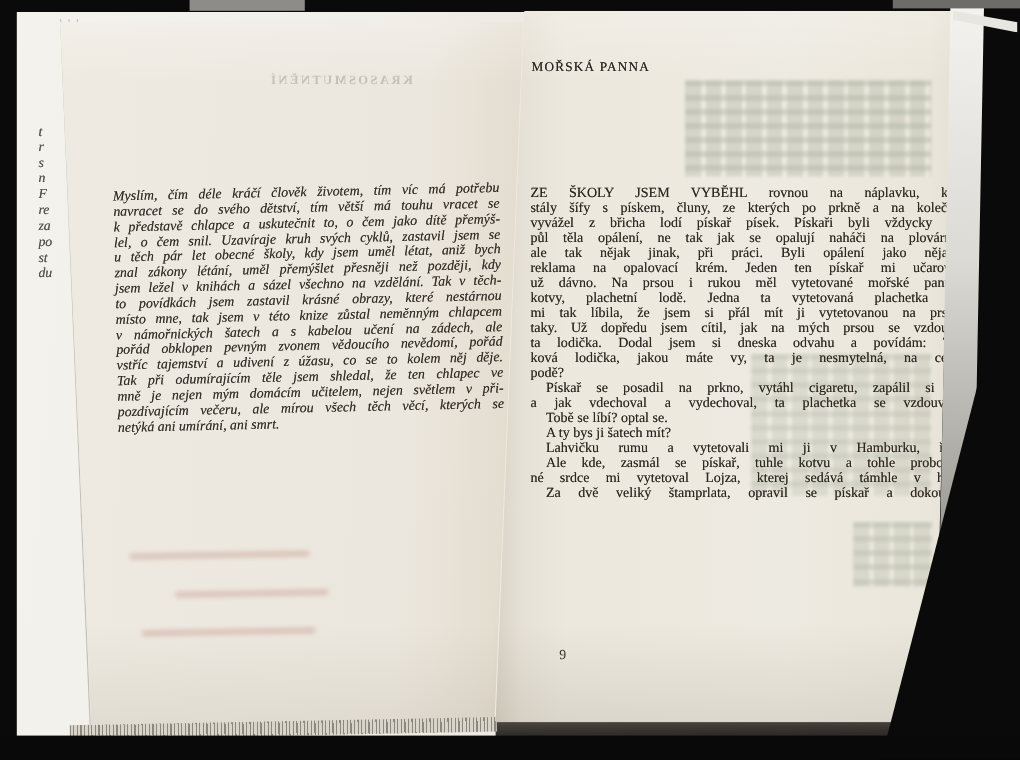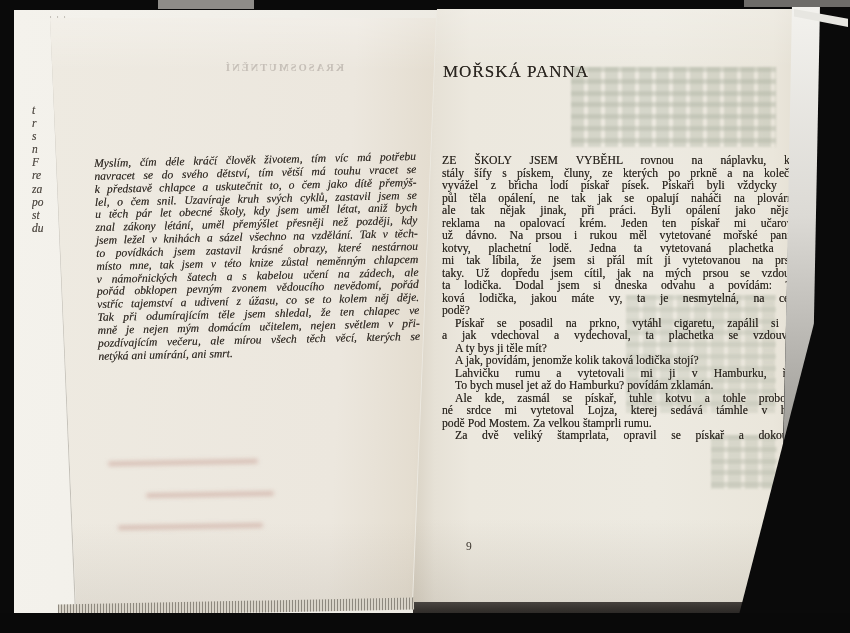--- a/index.html
+++ b/index.html
@@ -45,21 +45,21 @@
                transform:rotate(-.4deg);
                background:linear-gradient(180deg,#56514d 0%,#37332f 55%,#232120 100%);}
   .bottom-black{position:absolute;left:0;top:613px;width:850px;height:20px;background:#090909;}
 
   
   .page-right{position:absolute;left:411px;top:9px;width:394px;height:593px;
               clip-path:polygon(26px 0,383px 0,368px 100%,2px 100%);
               background:
                 linear-gradient(180deg,rgba(255,255,255,.22) 0%,rgba(255,255,255,0) 10%,rgba(255,255,255,0) 86%,rgba(115,104,88,.14) 100%),
                 linear-gradient(90deg,#d8d1c3 0%,#e6e1d6 6%,#ece8de 15%,#edeae1 62%,#eae6db 92%,#e3ded2 100%);}
-  .chapter-title{position:absolute;left:32px;top:53px;font-size:17px;letter-spacing:1px;
+  .chapter-title{position:absolute;left:32px;top:41px;font-size:11px;letter-spacing:1px;
                  color:#2a2520;text-shadow:0 0 .5px rgba(42,37,32,.7);}
   .body-text{position:absolute;left:31px;top:146px;width:359px;
              font-size:11.7px;line-height:12.5px;color:#2c2721;}
   .page-number{position:absolute;left:55px;top:531px;font-size:11.5px;color:#3a342d;}
   .bleed-block{position:absolute;filter:blur(1.3px);opacity:.55;
                background:
                  repeating-linear-gradient(90deg,rgba(125,138,115,.38) 0 13px,rgba(125,138,115,0) 13px 17px),
                  repeating-linear-gradient(180deg,rgba(122,134,112,.42) 0 5px,rgba(122,134,112,0) 5px 11.8px);}
 
   
@@ -144,27 +144,25 @@
         <div class="line jl">reklama na opalovací krém. Jeden ten pískař mi učaroval</div>
         <div class="line jl">už dávno. Na prsou i rukou měl vytetované mořské panny,</div>
         <div class="line jl">kotvy, plachetní lodě. Jedna ta vytetovaná plachetka se</div>
         <div class="line jl">mi tak líbila, že jsem si přál mít ji vytetovanou na prsou</div>
         <div class="line jl">taky. Už dopředu jsem cítil, jak na mých prsou se vzdouvá</div>
         <div class="line jl">ta lodička. Dodal jsem si dneska odvahu a povídám: Ta-</div>
         <div class="line jl">ková lodička, jakou máte vy, ta je nesmytelná, na celej</div>
         <div class="line">podě?</div>
         <div class="line jl ind">Pískař se posadil na prkno, vytáhl cigaretu, zapálil si ji,</div>
         <div class="line jl">a jak vdechoval a vydechoval, ta plachetka se vzdouvala</div>
-        <div class="line ind">A ty bys ji těle mít?</div>
-        <div class="line ind">A jak, povídám, jenomže kolik taková lodička stojí?</div>
+        <div class="line ind">Tobě se líbí? optal se.</div>
+        <div class="line ind">A ty bys ji šatech mít?</div>
         <div class="line jl ind">Lahvičku rumu a vytetovali mi ji v Hamburku, řekl</div>
-        <div class="line ind">To bych musel jet až do Hamburku? povídám zklamán.</div>
         <div class="line jl ind">Ale kde, zasmál se pískař, tuhle kotvu a tohle probode-</div>
         <div class="line jl">né srdce mi vytetoval Lojza, kterej sedává támhle v hos-</div>
-        <div class="line">podě Pod Mostem. Za velkou štamprli rumu.</div>
         <div class="line jl ind">Za dvě veliký štamprlata, opravil se pískař a dokouřil,</div>
       </div>
     <div class="page-number">9</div>
   </div>
 
   <div class="edge-band"></div>
   <div class="tr-wedge"></div>
   <div class="br-black"></div>
 
   <div class="top-grey-1"></div>

